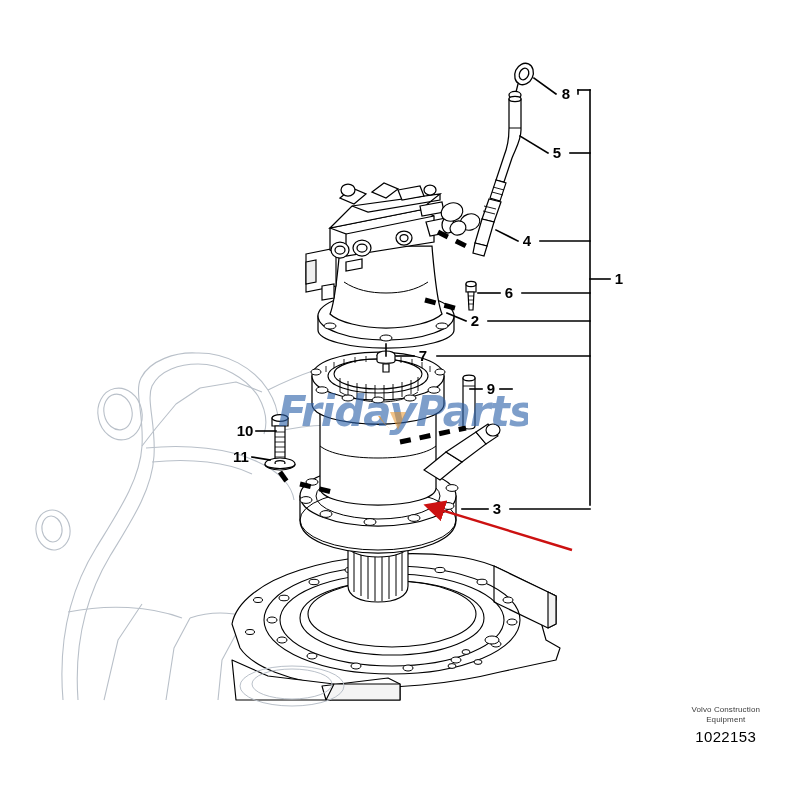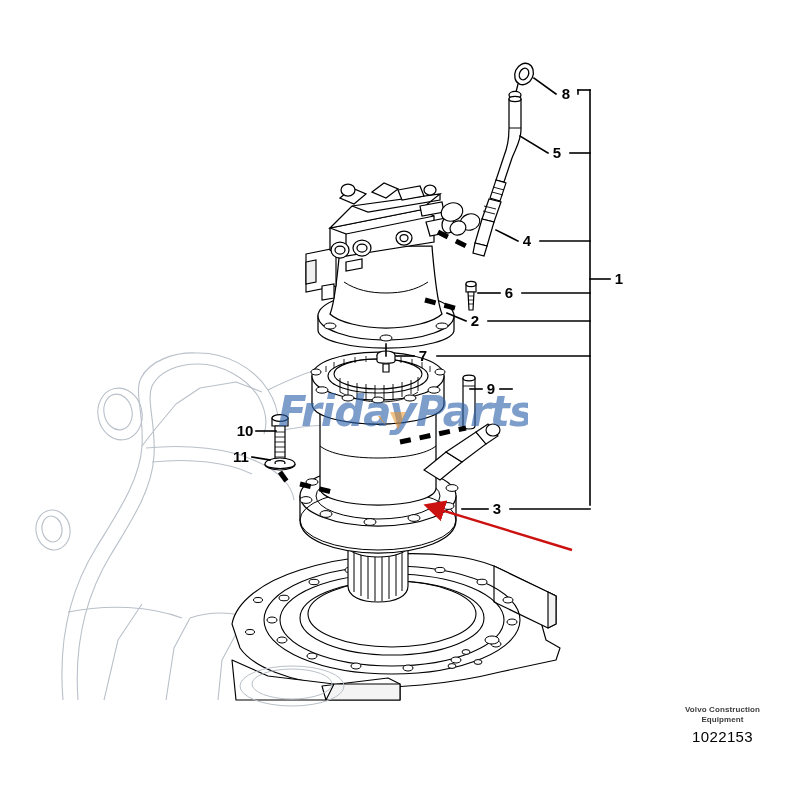--- a/index.html
+++ b/index.html
@@ -1,21 +1,21 @@
 <!DOCTYPE html>
 <html><head>
 <meta charset="utf-8">
 <style>
   html,body{margin:0;padding:0;background:#ffffff;}
   body{width:800px;height:800px;font-family:"Liberation Sans",sans-serif;overflow:hidden;}
   #stage{position:relative;width:800px;height:800px;background:#fff;}
   svg.layer{position:absolute;left:0;top:0;width:800px;height:800px;}
   .callout{font-family:"Liberation Sans",sans-serif;font-size:15px;font-weight:bold;fill:#000;}
   .footer{position:absolute;right:40px;bottom:55px;text-align:center;line-height:1.15;}
-  .footer .brand{font-size:8px;font-weight:bold;color:#3c3c3c;letter-spacing:.1px;}
+  .footer .brand{font-size:8px;font-weight:normal;color:#3c3c3c;letter-spacing:.1px;}
   .footer .pn{font-size:15px;font-weight:normal;color:#000;margin-top:4px;letter-spacing:.4px;}
   .wm{position:absolute;left:278px;top:390px;width:250px;height:48px;pointer-events:none;}
   .wm .txt{font-family:"DejaVu Sans",sans-serif;font-style:italic;font-weight:bold;
            font-size:42px;letter-spacing:-1px;opacity:.62;}
 </style>
 </head>
 <body>
 
 <div id="stage">
 

